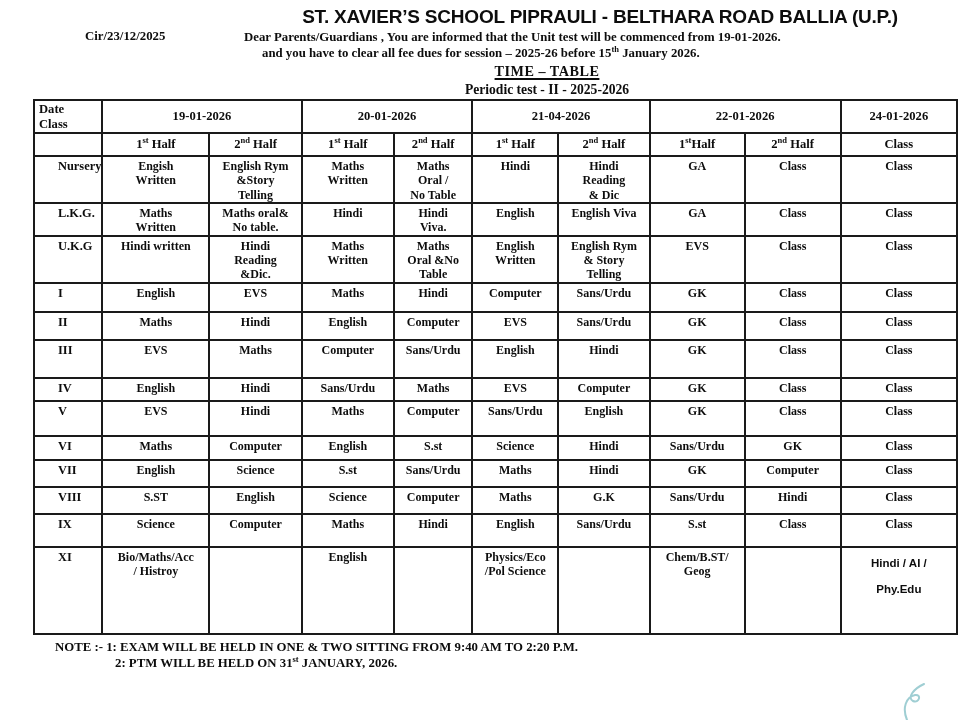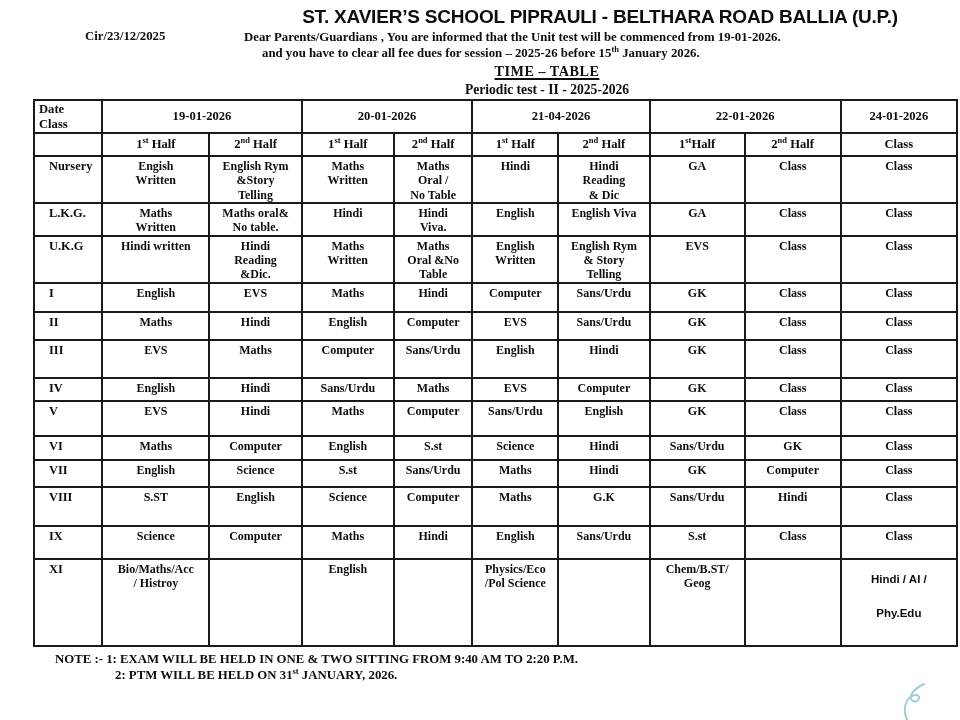--- a/index.html
+++ b/index.html
@@ -69,37 +69,37 @@
   #tt th { font-size: 12.6px; text-align: center; vertical-align: middle; border-radius: 6px; }
   #tt th.corner { text-align: left; vertical-align: top; padding: 1px 0 0 4px; line-height: 15px; }
   #tt td {
     font-size: 12px;
     line-height: 14.3px;
     text-align: center;
     vertical-align: top;
     padding: 2px 1px 0 1px;
     white-space: pre-line;
   }
-  #tt td.cls { text-align: left; padding-left: 14px; font-size: 12.4px; }
+  #tt td.cls { text-align: left; padding-left: 23px; font-size: 12.4px; }
   #tt td.sans {
     font-family: "Liberation Sans", sans-serif;
     font-size: 11.5px;
-    line-height: 34px;
+    line-height: 26px;
   }
   #tt tbody tr:nth-child(1)  { height: 46px; }
   #tt tbody tr:nth-child(2)  { height: 33px; }
   #tt tbody tr:nth-child(3)  { height: 45px; }
   #tt tbody tr:nth-child(4)  { height: 29px; }
   #tt tbody tr:nth-child(5)  { height: 28px; }
   #tt tbody tr:nth-child(6)  { height: 38px; }
   #tt tbody tr:nth-child(7)  { height: 23px; }
   #tt tbody tr:nth-child(8)  { height: 35px; }
   #tt tbody tr:nth-child(9)  { height: 24px; }
   #tt tbody tr:nth-child(10) { height: 27px; }
-  #tt tbody tr:nth-child(11) { height: 39px; }
+  #tt tbody tr:nth-child(11) { height: 27px; }
   #tt tbody tr:nth-child(12) { height: 33px; margin-left: 41px; }
   #tt tbody tr:nth-child(13) { height: 87px; }
   .notes {
     margin-top: 4px;
     margin-left: 55px;
     font-size: 12.8px;
     line-height: 16px;
   }
   .notes .n2 { margin-left: 60px; }
   .squiggle { position: absolute; right: 20px; bottom: 0; }

